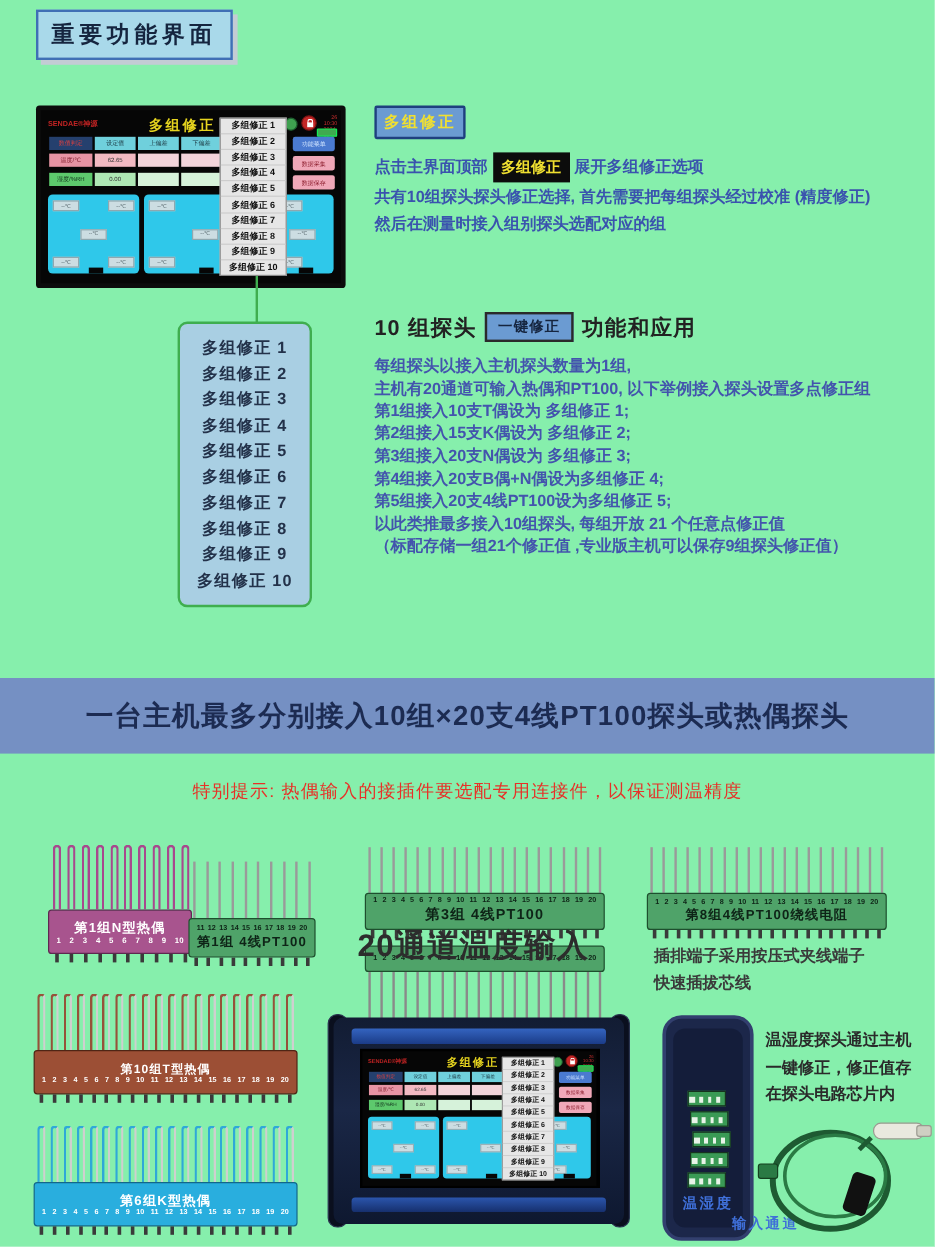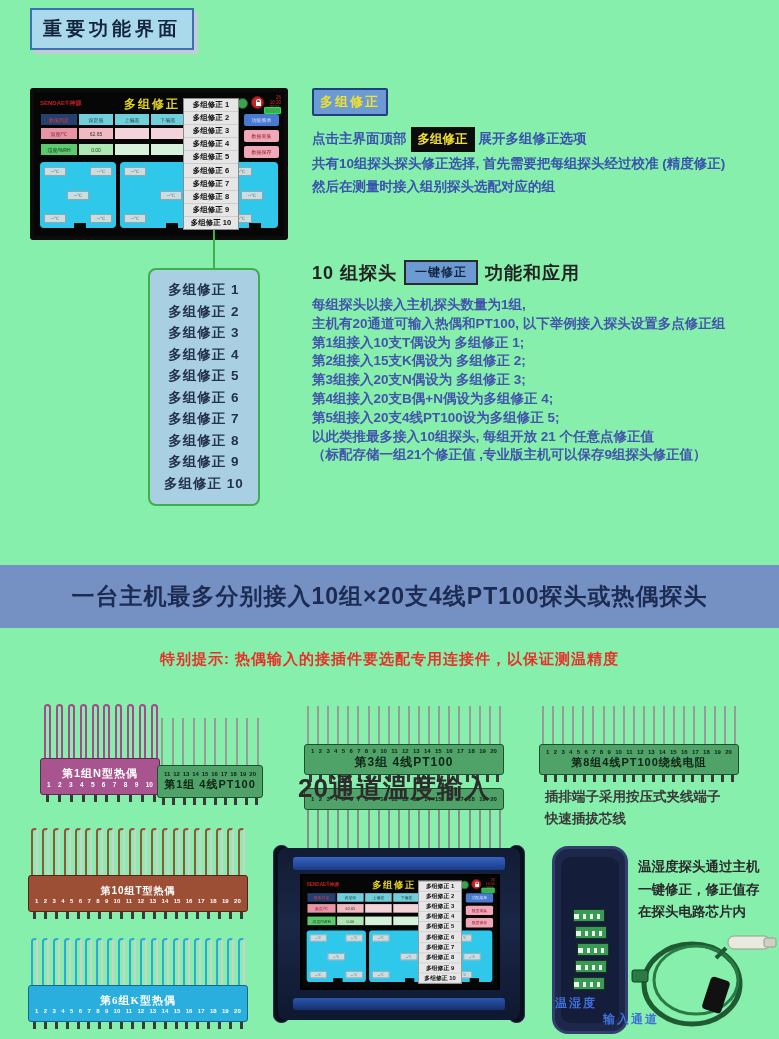--- a/index.html
+++ b/index.html
@@ -85,21 +85,21 @@
     background:#6b9bd2; border:2px solid #2a2a2a; color:#15253f; font-size:12px; font-weight:700;
     padding:2px 9px; margin:0 7px; letter-spacing:1px; }
   .sec2-lines { position:absolute; left:312px; top:296px; width:466px;
     color:#4354ad; font-size:13.5px; font-weight:600; line-height:18.8px; }
 
   
   .banner { position:absolute; left:0; top:565px; width:779px; height:63px; background:#7590c3;
     display:flex; align-items:center; justify-content:center;
     color:#1c2b52; font-size:23px; font-weight:700; letter-spacing:1px; }
   .notice { position:absolute; left:0; top:650px; width:779px; text-align:center;
-    color:#e73128; font-size:15px; font-weight:700; letter-spacing:1px; }
+    color:#e73128; font-size:15px; font-weight:400; letter-spacing:1px; }
 
   
   .loops { position:absolute; display:flex; justify-content:space-between; }
   .loop { width:7px; height:100%; border:2px solid; border-bottom:none; border-radius:5px 5px 0 0; }
   .loops-n  { left:44px;  top:704px; width:114px; height:54px; }
   .loops-n .loop { border-color:#a8488e; }
   .loops-t  { left:31px;  top:828px; width:214px; height:47px; }
   .loops-t .loop { border-color:#96523a; border-right-color:#cfcfcf; }
   .loops-k  { left:31px;  top:938px; width:214px; height:47px; }
   .loops-k .loop { border-color:#2fa8d8; border-right-color:#cfcfcf; }
@@ -122,21 +122,21 @@
   .blk-n { left:40px; top:758px; width:120px; height:37px; background:#a8548e; border:1px solid #5e2850; }
   .blk-n .lbl { color:#fff; font-size:11px; }
   .blk-n .nums span { color:#fff; }
   .blk-pt1 { left:157px; top:765px; width:106px; height:33px; background:#4fa369; border:1px solid #1e4f2e; }
   .blk-pt1 .lbl { color:#0e2417; font-size:11px; }
   .blk-pt1 .nums span { color:#0e2417; font-size:6px; }
   .blk-t { left:28px; top:875px; width:220px; height:37px; background:#9c4f35; border:1px solid #4f2515; }
   .blk-t .lbl { color:#fff; font-size:10px; }
   .blk-t .nums span { color:#fff; font-size:6px; }
   .blk-k { left:28px; top:985px; width:220px; height:37px; background:#29aede; border:1px solid #13678a; }
-  .blk-k .lbl { color:#fff; font-size:11px;font-family:Liberation Serif, serif; }
+  .blk-k .lbl { color:#fff; font-size:11px; }
   .blk-k .nums span { color:#fff; font-size:6px; }
   .blk-pt3 { left:304px; top:744px; width:200px; height:31px; background:#4fa369; border:1px solid #1e4f2e; }
   .blk-pt3 .lbl { color:#0e2417; font-size:12px; }
   .blk-pt3 .nums span { color:#0e2417; font-size:6px; }
   .blk-in { left:304px; top:788px; width:200px; height:22px; background:#4fa369; border:1px solid #1e4f2e; justify-content:center; }
   .blk-in .nums span { color:#0e2417; font-size:6px; }
   .blk-pt8 { left:539px; top:744px; width:200px; height:31px; background:#4fa369; border:1px solid #1e4f2e; }
   .blk-pt8 .lbl { color:#0e2417; font-size:11px; }
   .blk-pt8 .nums span { color:#0e2417; font-size:6px; }
 
@@ -158,21 +158,21 @@
   .dev2-screen { position:absolute; left:300px; top:874px; width:200px; height:116px; background:#000; padding:2px; }
   .screen-scale { transform:scale(0.78); transform-origin:0 0; }
 
   
   .hum-mod { position:absolute; left:552px; top:846px; width:76px; height:188px;
     background:#1c274a; border:3px solid #323f6e; border-radius:16px; }
   .hum-inner { position:absolute; left:6px; top:8px; right:6px; bottom:8px; background:#141d3a; border-radius:10px; }
   .term { position:absolute; width:32px; height:13px; background:#3a9a55; border:1px solid #16331e;
     background-image:repeating-linear-gradient(90deg,#e8f4e8 0 3px,transparent 3px 7px);
     background-size:auto 5px; background-position:2px 4px; background-repeat:repeat-x; }
-  .hum-label { position:absolute; left:0; width:100%; 
+  .hum-label { position:absolute; left:0; width:100%; text-align:center;
     color:#3f6fd8; font-size:12px; font-weight:700; letter-spacing:2px; }
 
   
   .probe-note { position:absolute; left:638px; top:856px; color:#2a2a2a;
     font-size:13.5px; font-weight:600; line-height:22.5px; }
   .cable { position:absolute; left:630px; top:918px; }
 </style>
 </head>
 <body>
 

